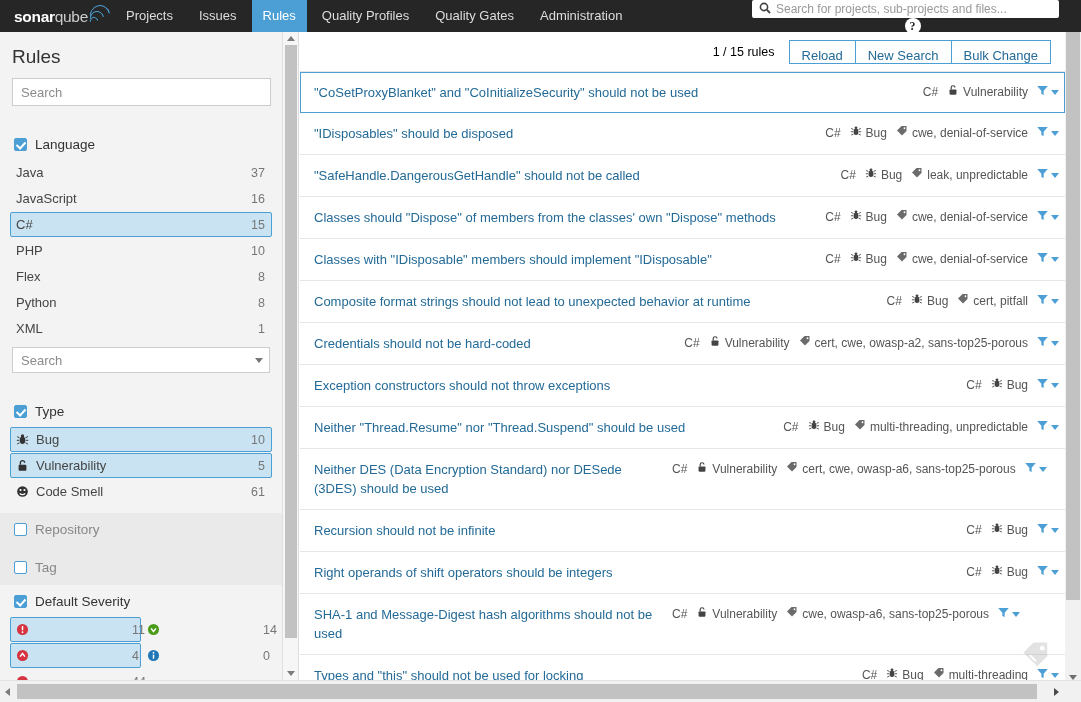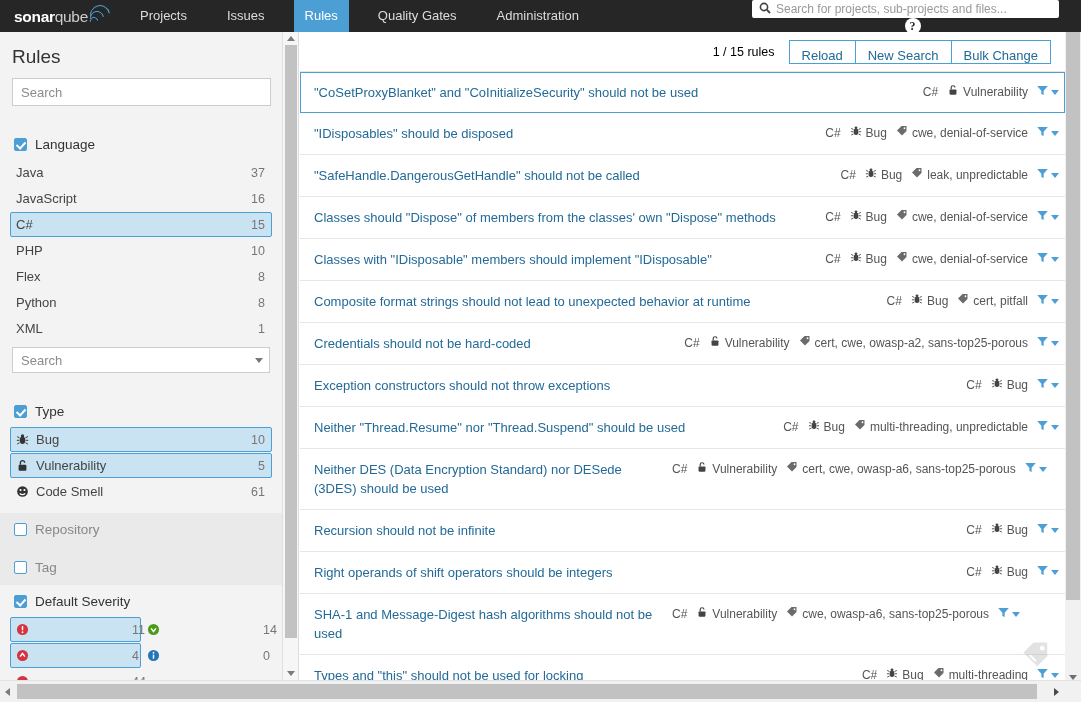--- a/index.html
+++ b/index.html
@@ -7,21 +7,21 @@
     width: 1081px; height: 702px;
     font-family: "Liberation Sans", sans-serif;
     background: #fff;
     overflow: hidden;
   }
   body { position: relative; }
 
   
   #topnav {
     position: absolute; top: 0; left: 0; width: 1081px; height: 32px;
-    background: #262626; display: flex; align-items: center; gap: 14px;
+    background: #262626; display: flex; align-items: center;
   }
   #logo { margin-left: 14px; display: flex; align-items: flex-end; height: 32px; padding-bottom: 6px; }
   #logo .w1 { color: #fff; font-weight: bold; font-size: 15.5px; letter-spacing: -0.3px; }
   #logo .w2 { color: #ccc; font-size: 15.5px; letter-spacing: -0.3px; }
   #logo .arc { position: relative; width: 22px; height: 17px; margin-left: 1px; }
   #logo .arc span {
     position: absolute; border: 1.4px solid #4b9fd5; border-radius: 50%;
     border-right-color: transparent; border-bottom-color: transparent;
     transform: rotate(35deg);
   }
@@ -180,20 +180,21 @@
     <span class="arc">
         <span></span>
         <span></span>
         <span></span>
       </span>
   </div>
 
   <div class="navitem">Projects</div>
   <div class="navitem">Issues</div>
   <div class="navitem active">Rules</div>
+  <div class="navitem">Quality Profiles</div>
   <div class="navitem">Quality Gates</div>
   <div class="navitem">Administration</div>
 
   <div id="nav-right">
     <div id="searchwrap">
       <span class="mag">
         <svg width="12" height="12" viewBox="0 0 12 12">
             <circle cx="5" cy="5" r="3.6" fill="none" stroke="#444" stroke-width="1.6"></circle>
             <line x1="7.7" y1="7.7" x2="11" y2="11" stroke="#444" stroke-width="1.8"></line>
           </svg>

